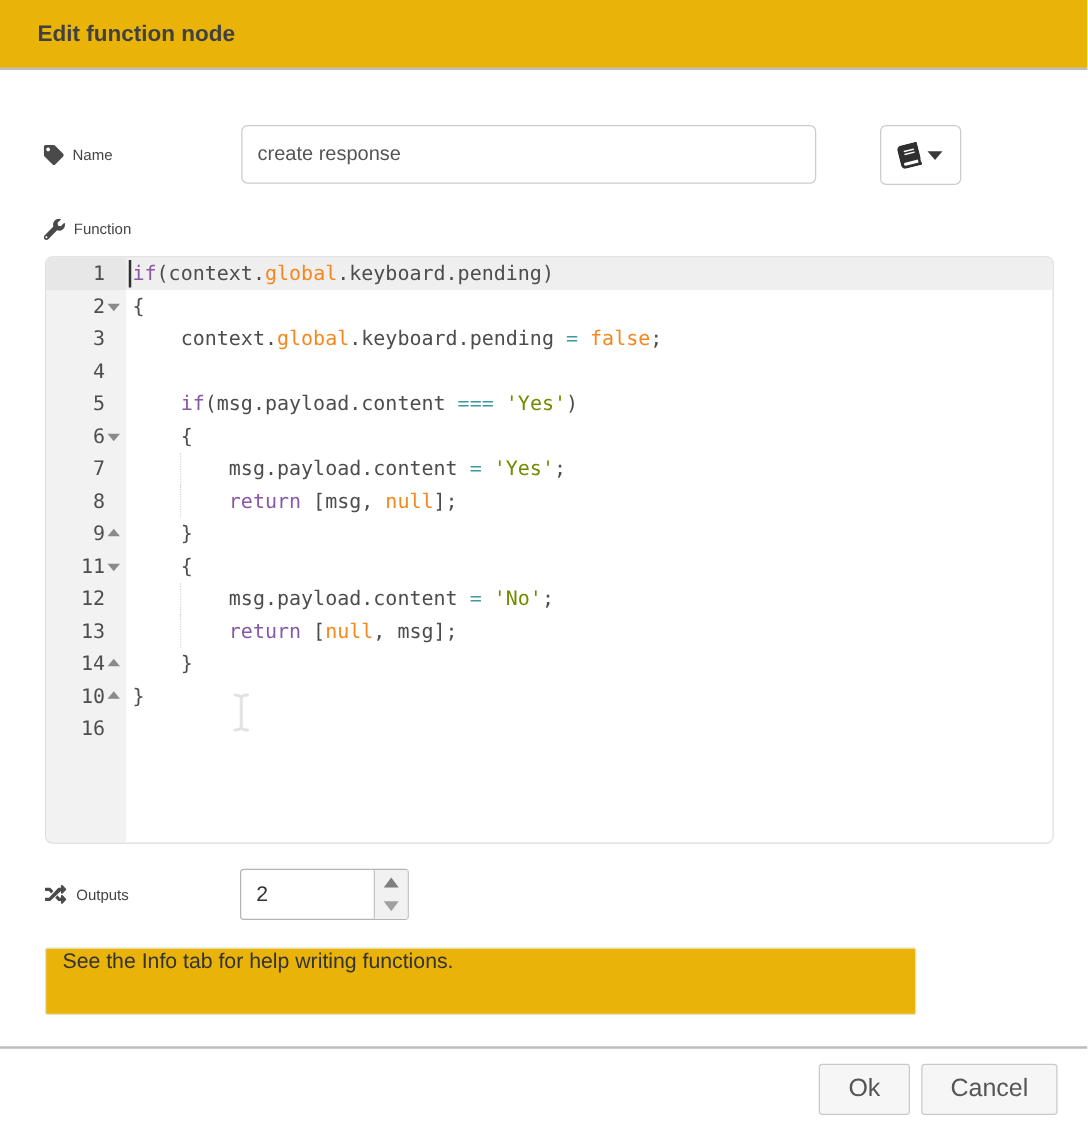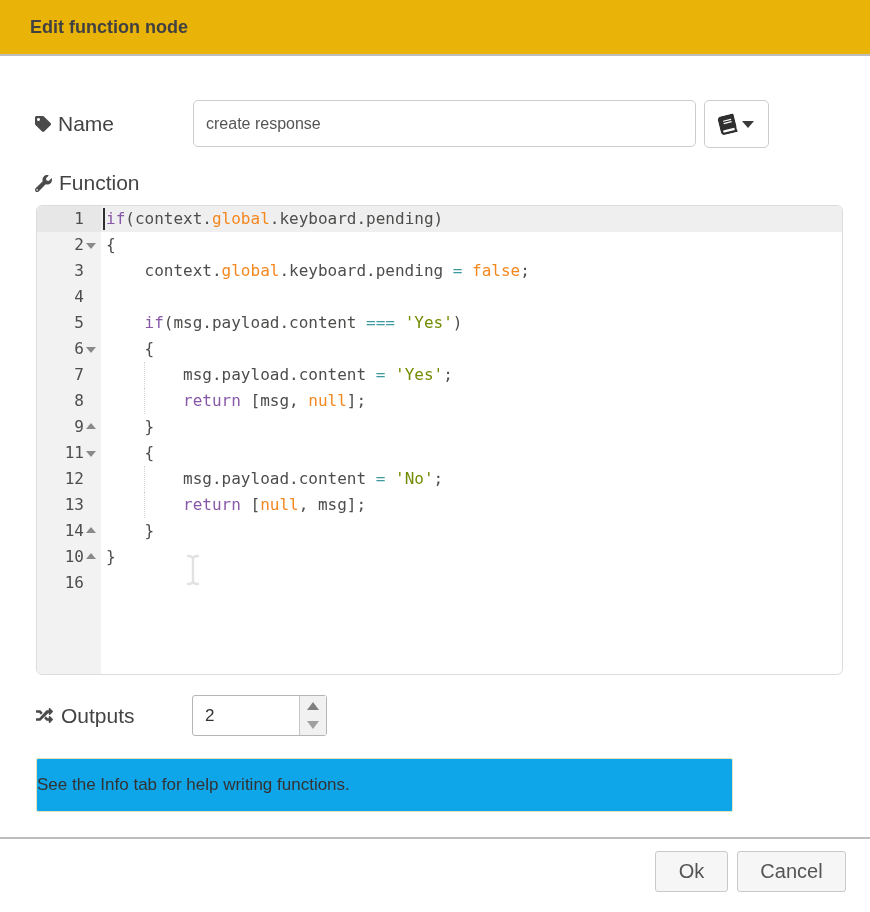--- a/index.html
+++ b/index.html
@@ -3,27 +3,27 @@
 <meta charset="utf-8">
 <style>
   html,body{margin:0;padding:0;background:#fff;}
   body{width:870px;height:912px;position:relative;font-family:"Liberation Sans",sans-serif;color:#444;overflow:hidden;}
 
   
   .dlg-header{position:absolute;left:0;top:0;width:870px;height:56px;background:#eab308;border-bottom:2px solid #bdbdbd;box-sizing:border-box;}
   .dlg-title{position:absolute;left:30px;top:0;line-height:54px;font-size:18px;font-weight:bold;color:#414141;}
 
   
-  .field-label{position:absolute;display:flex;align-items:center;gap:7px;font-size:21px;color:#444;}
+  .field-label{position:absolute;display:flex;align-items:center;gap:7px;font-size:12px;color:#444;}
   .field-label svg{flex:0 0 auto;}
   .icon{color:#555;display:inline-flex;}
 
   
   .name-label{left:35px;top:100px;height:47px;}
-  .name-input{position:absolute;left:193px;top:100px;width:503px;height:47px;box-sizing:border-box;
+  .name-input{position:absolute;left:193px;top:100px;width:460px;height:47px;box-sizing:border-box;
     border:1px solid #ccc;border-radius:5px;padding:0 12px;font-size:16px;color:#555;
     font-family:"Liberation Sans",sans-serif;outline:none;background:#fff;}
   .lib-button{position:absolute;left:704px;top:100px;width:65px;height:48px;box-sizing:border-box;
     background:#fff;border:1px solid #ccc;border-radius:5px;display:flex;align-items:center;justify-content:center;gap:6px;cursor:pointer;}
   .caret-down{width:0;height:0;border-left:6px solid transparent;border-right:6px solid transparent;border-top:7px solid #3a3a3a;}
 
   
   .func-label{left:35px;top:168px;height:30px;}
 
   
@@ -51,22 +51,22 @@
     border:1px solid #b5b5b5;border-radius:3px;background:#fff;display:flex;}
   .spinner-value{flex:1;border:none;outline:none;padding:0 0 0 12px;font-size:17px;color:#333;
     font-family:"Liberation Sans",sans-serif;background:transparent;width:90px;}
   .spinner-buttons{flex:0 0 26px;display:flex;flex-direction:column;background:#f1f1f1;border-left:1px solid #c6c6c6;}
   .spinner-btn{flex:1;display:flex;align-items:center;justify-content:center;cursor:pointer;}
   .tri-up{width:0;height:0;border-left:6px solid transparent;border-right:6px solid transparent;border-bottom:8px solid #7f7f7f;}
   .tri-down{width:0;height:0;border-left:6px solid transparent;border-right:6px solid transparent;border-top:8px solid #a0a0a0;}
 
   
   .tip-box{position:absolute;left:36px;top:758px;width:697px;height:54px;box-sizing:border-box;
-    background:#0ea5e9;border:1px solid #e4e4bc;border-radius:2px;display:flex;align-items:center;
-    font-size:17px;color:#333;}
+    background:#eab308;border:1px solid #e4e4bc;border-radius:2px;display:flex;align-items:flex-start;
+    padding-left:13px;font-size:17px;color:#333;}
 
   
   .footer-divider{position:absolute;left:0;top:837px;width:870px;height:2px;background:#bdbdbd;}
   .btn{position:absolute;top:851px;height:41px;box-sizing:border-box;background:#f6f6f6;border:1px solid #c9c9c9;
     border-radius:3px;font-size:20px;color:#555;font-family:"Liberation Sans",sans-serif;cursor:pointer;}
   .btn-ok{left:655px;width:73px;}
   .btn-cancel{left:737px;width:109px;}
 </style>
 </head>
 <body>

